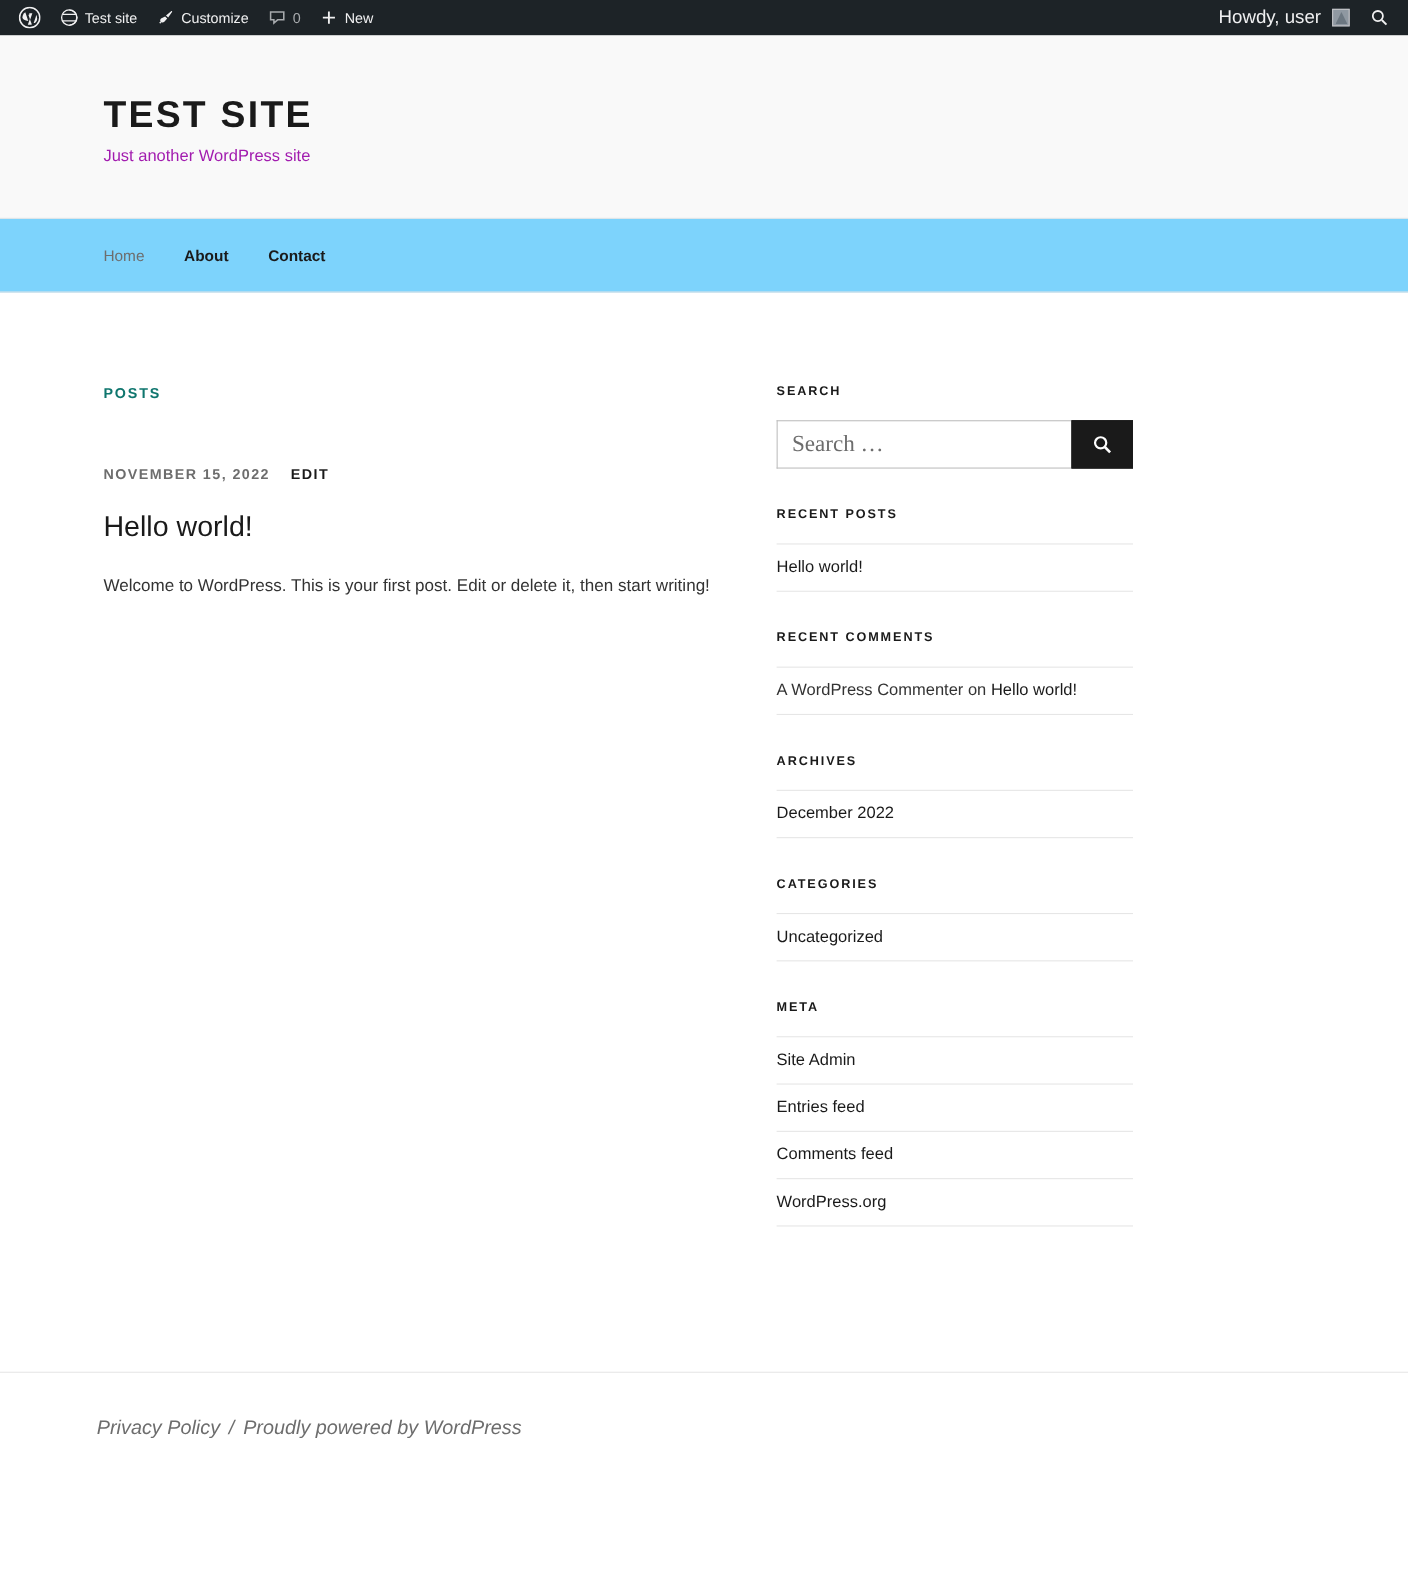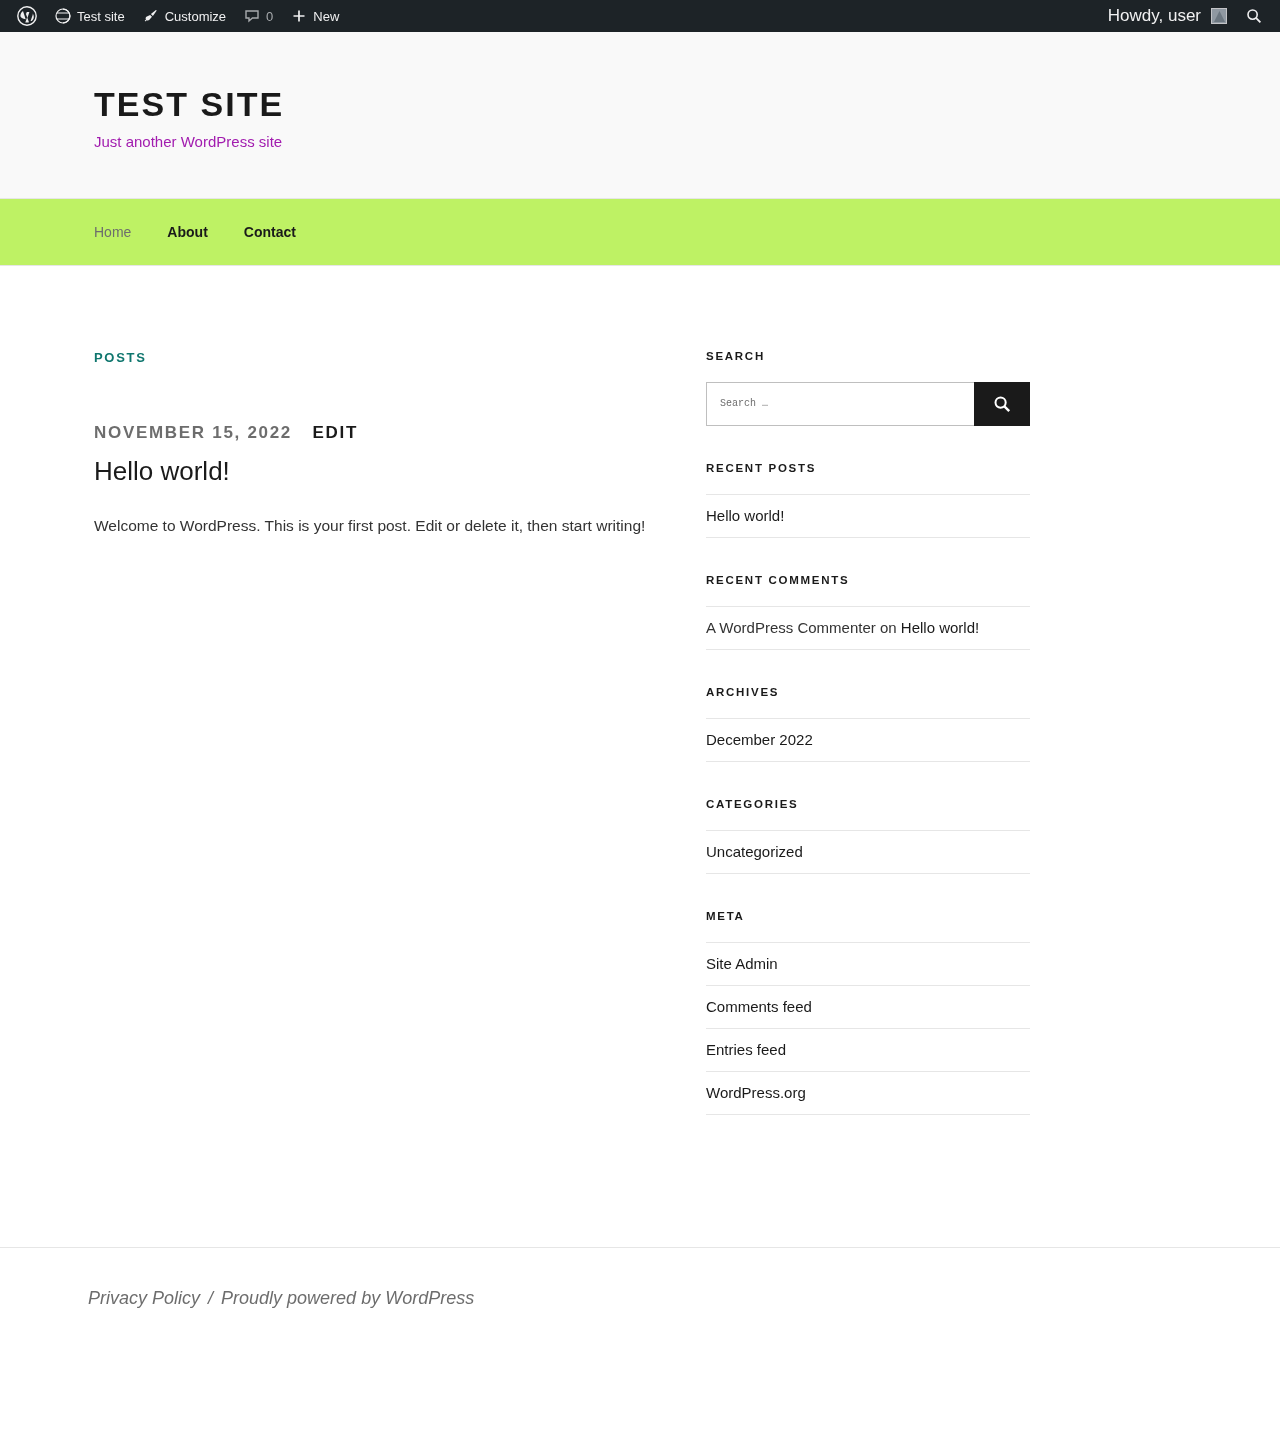--- a/index.html
+++ b/index.html
@@ -85,21 +85,21 @@
   .site-description {
     font-size: 15px;
     color: #a21caf;
     margin: 0;
     font-weight: 400;
   }
 
   
   .nav-wrap {
     border-bottom: 1px solid #e6e6e6;
-    background: #bef264;
+    background: #7dd3fc;
   }
   .main-nav {
     display: flex;
     align-items: center;
     height: 66px;
     gap: 36px;
   }
   .nav-link {
     font-size: 14px;
     color: #1a1a1a;
@@ -120,24 +120,24 @@
 
   .posts-label {
     font-size: 13px;
     font-weight: bold;
     letter-spacing: 0.13em;
     color: #0f766e;
     margin: 0 0 58px 0;
   }
 
   .entry-meta {
-    font-size: 17px;
+    font-size: 13px;
     letter-spacing: 0.1em;
     font-weight: bold;
-    margin-bottom: 12px;
+    margin-bottom: 24px;
   }
   .entry-meta a { color: #6d6d6d; text-decoration: none; }
   .entry-meta .edit-link { margin-left: 14px; }
   .entry-meta .edit-link a { color: #1a1a1a; }
 
   .entry-title {
     font-size: 26px;
     font-weight: 400;
     margin: 0 0 26px 0;
     color: #1a1a1a;
@@ -164,23 +164,23 @@
   .search-form {
     display: flex;
     width: 100%;
   }
   .search-field {
     flex: 1;
     height: 44px;
     border: 1px solid #bfbfbf;
     border-right: none;
     padding: 16px 13px;
-    font-size: 10px;
+    font-size: 21px;
     color: #444;
-    font-family: Liberation Mono, monospace;
+    font-family: Liberation Serif, serif;
     background: #fff;
     outline: none;
     min-width: 0;
   }
   .search-field::placeholder { color: #6d6d6d; }
   .search-submit {
     width: 56px;
     height: 44px;
     background: #1a1a1a;
     border: 1px solid #1a1a1a;
@@ -390,24 +390,24 @@
         </ul>
       </section>
 
       <section class="widget">
         <h2 class="widget-title">META</h2>
         <ul>
           <li>
             <a href="#">Site Admin</a>
           </li>
           <li>
+            <a href="#">Entries feed</a>
+          </li>
+          <li>
             <a href="#">Comments feed</a>
-          </li>
-          <li>
-            <a href="#">Entries feed</a>
           </li>
           <li>
             <a href="#">WordPress.org</a>
           </li>
         </ul>
       </section>
 
     </aside>
   </div>
 </div>

